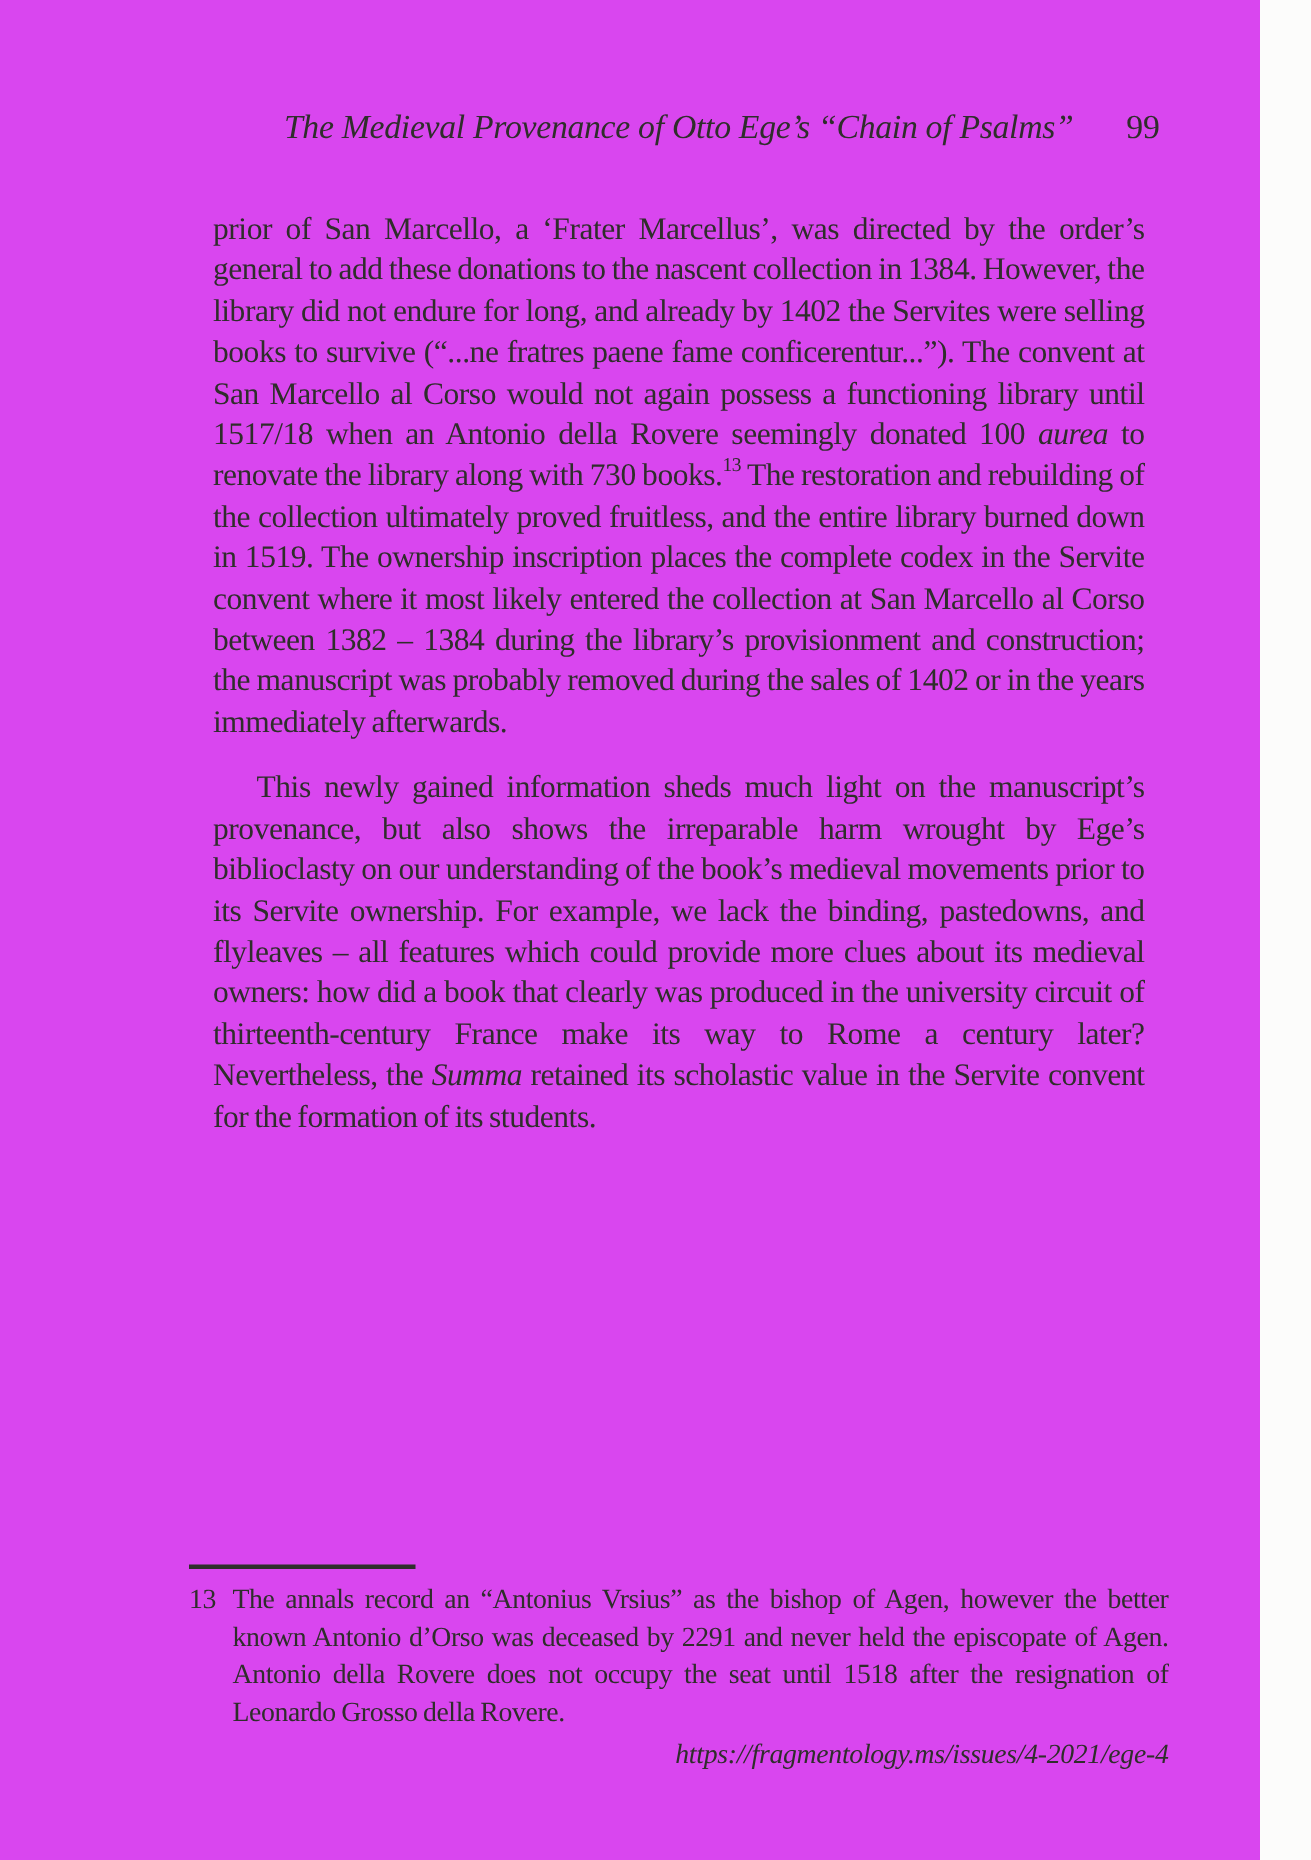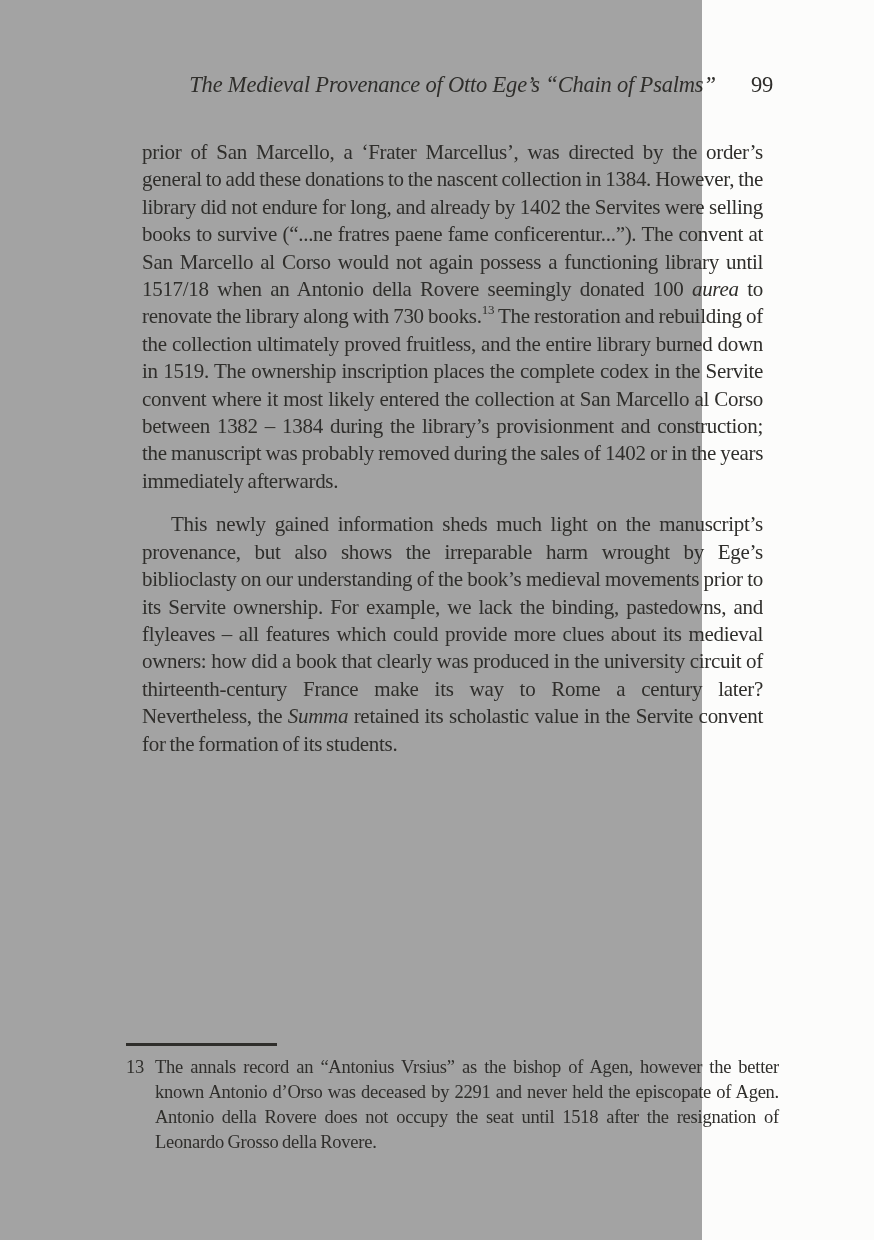--- a/index.html
+++ b/index.html
@@ -7,23 +7,23 @@
     padding: 0;
   }
   body {
     width: 874px;
     height: 1240px;
     background: #fcfcfb;
     overflow: hidden;
   }
   .page {
     position: relative;
-    width: 702px;
+    width: 840px;
     height: 1240px;
-    background: #a3a3a3;
+    background: #d946ef;
     color: #2f2e2b;
     font-family: "Liberation Serif", "DejaVu Serif", serif;
   }
   
   .running-head {
     position: absolute;
     left: 126px;
     top: 71px;
     width: 653px;
     height: 30px;
@@ -118,14 +118,17 @@
   </main>
 
   <section class="footnotes">
     <div class="footnote-rule"></div>
     <div class="footnote">
       <span class="fn-num">13</span>
       <span class="fn-text">The annals record an “Antonius Vrsius” as the bishop of Agen, however the better known Antonio d’Orso was deceased by 2291 and never held the episcopate of Agen. Antonio della Rovere does not occupy the seat until 1518 after the resignation of Leonardo Grosso della Rovere.</span>
     </div>
   </section>
 
+  <footer class="page-footer">
+    <span class="doi-url">https://fragmentology.ms/issues/4-2021/ege-4</span>
+  </footer>
 
 </div>
 
 </body></html>

